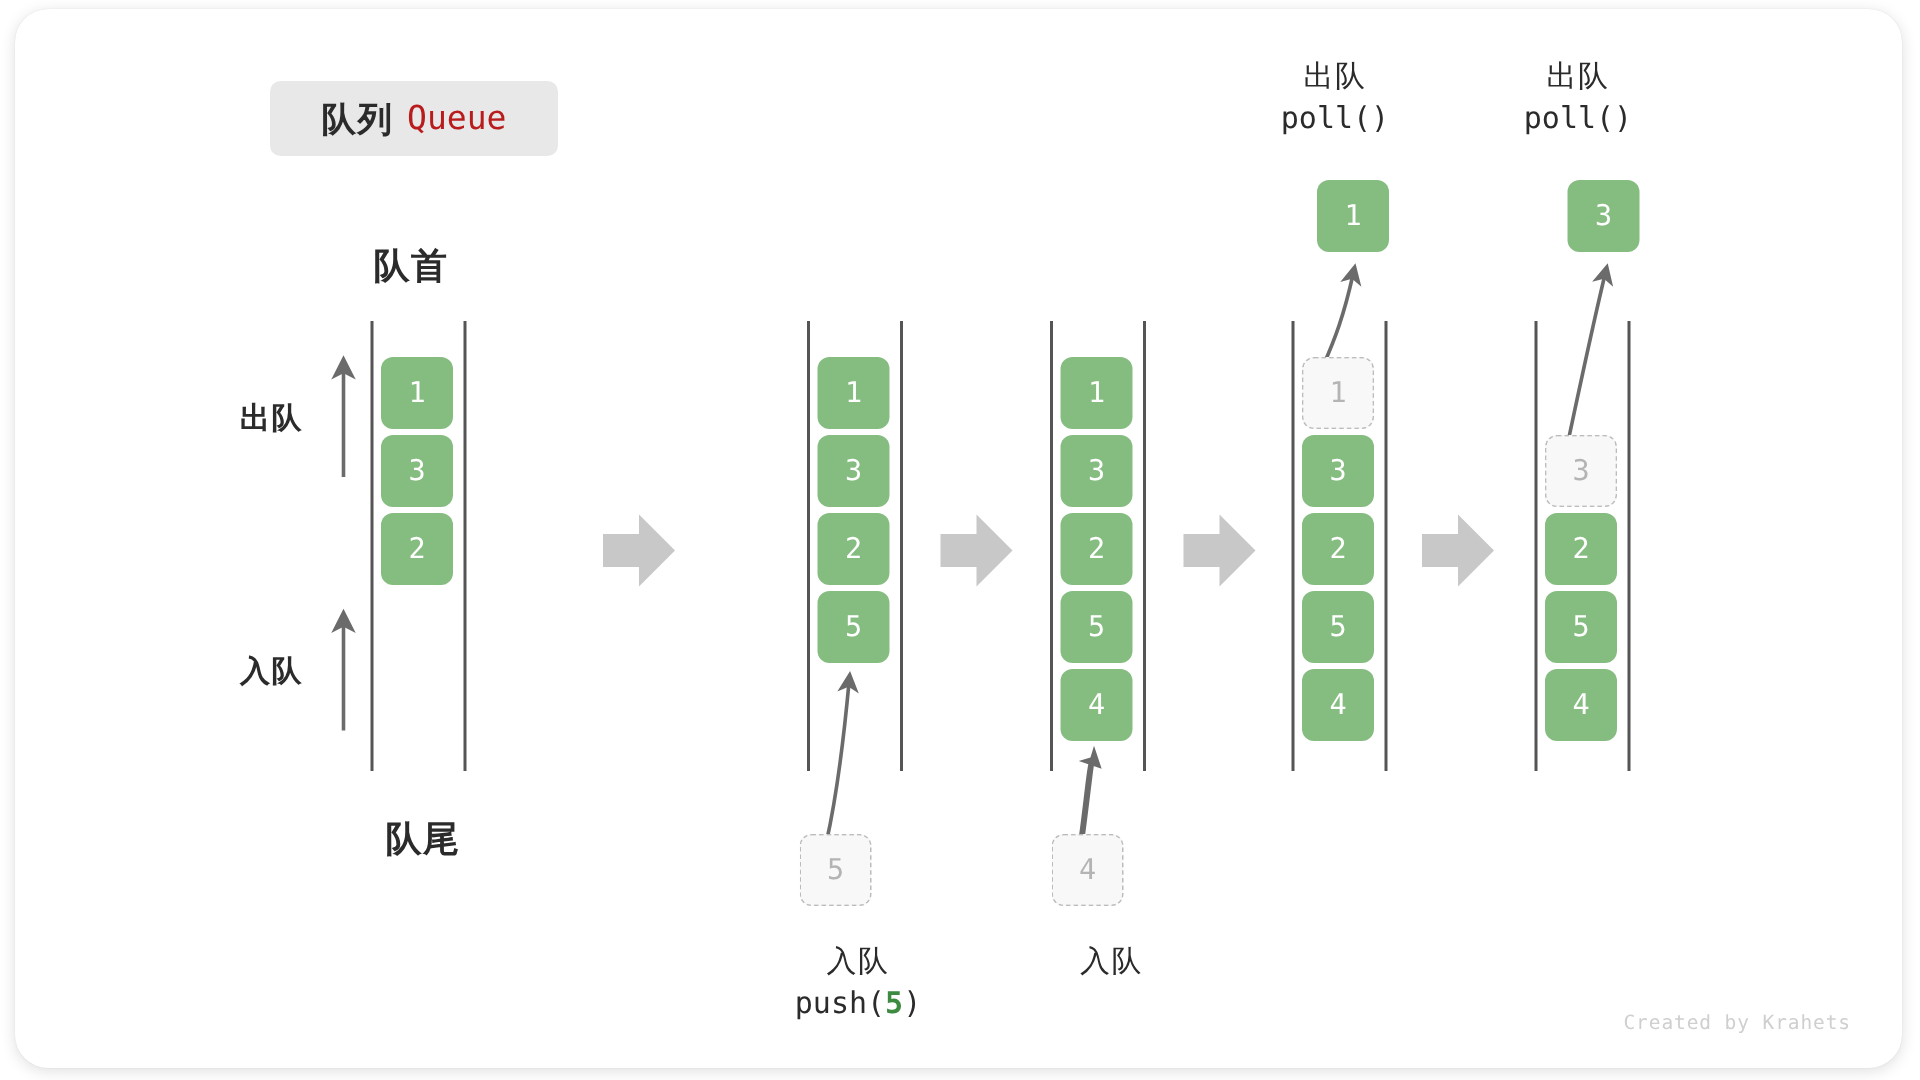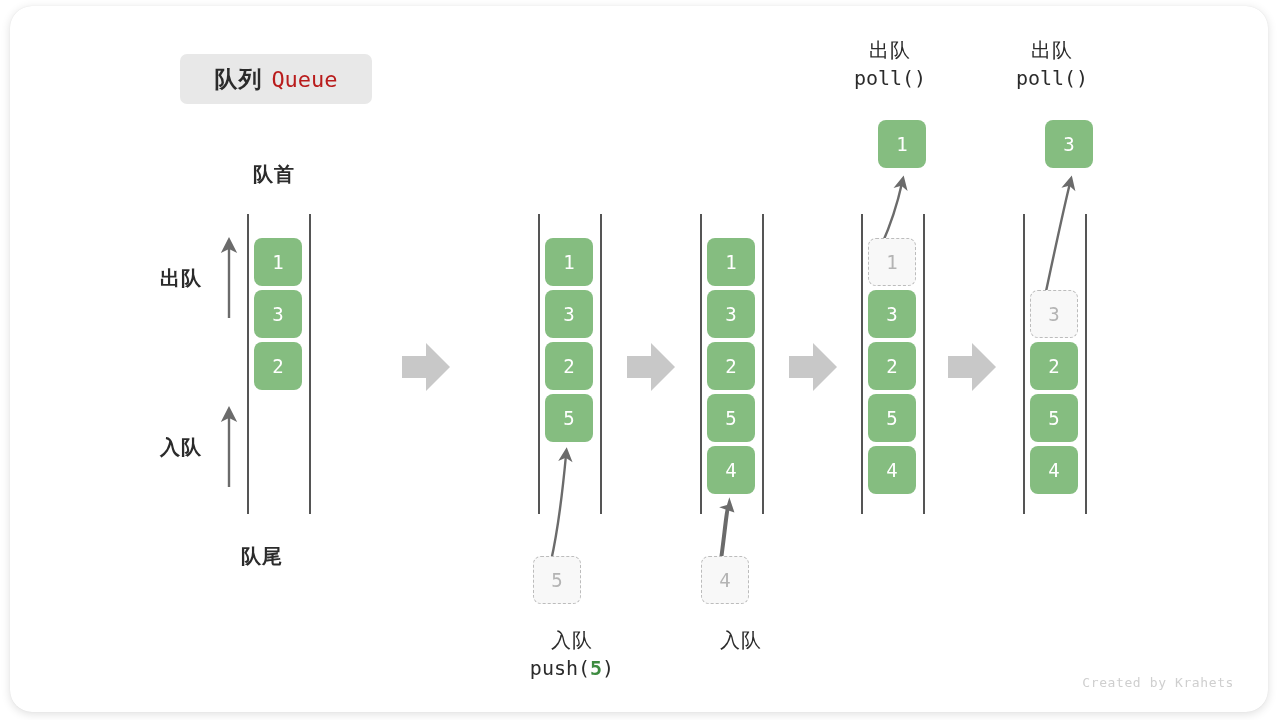--- a/index.html
+++ b/index.html
@@ -33,21 +33,21 @@
     letter-spacing:1px;
     font-family:Liberation Mono, monospace;
   }
   #title-chip .en{
     font-size:22px;color:#b91c1c;
     font-family:"DejaVu Sans Mono","Liberation Mono",monospace;
   }
 
   
   .cap{
-    font-size:20px;font-weight:bold;color:#2b2b2b;
+    font-size:24px;font-weight:bold;color:#2b2b2b;
     letter-spacing:1px;text-align:center;
   }
 
   
   .dir-label{
     font-size:20px;font-weight:bold;color:#2b2b2b;
     letter-spacing:1px;text-align:right;
   }
 
   
@@ -104,21 +104,21 @@
 <body>
 
 <div id="canvas" class="abs">
 
   <div id="title-chip" class="abs">
     <span class="cn">队列</span>
     <span class="en">Queue</span>
   </div>
 
   <div class="abs cap" style="left:200px;top:155px;width:128px;">队首</div>
-  <div class="abs cap" style="left:188px;top:537px;width:128px;">队尾</div>
+  <div class="abs cap" style="left:208px;top:537px;width:128px;">队尾</div>
 
   <div class="abs dir-label" style="left:120px;top:259px;width:72px;">出队</div>
   <div class="abs dir-label" style="left:120px;top:428px;width:72px;">入队</div>
 
   <svg class="overlay" viewBox="0 0 1280 720">
     <defs>
       <marker id="mk-dark" markerWidth="7" markerHeight="7" refX="3.2" refY="3.4" orient="auto" markerUnits="strokeWidth">
         <path d="M0.4,0.4 L6.4,3.4 L0.4,6.4 L2.0,3.4 Z" fill="#6b6b6b"></path>
       </marker>
       <marker id="mk-dir" markerWidth="8" markerHeight="8" refX="3.4" refY="4" orient="auto" markerUnits="strokeWidth">

